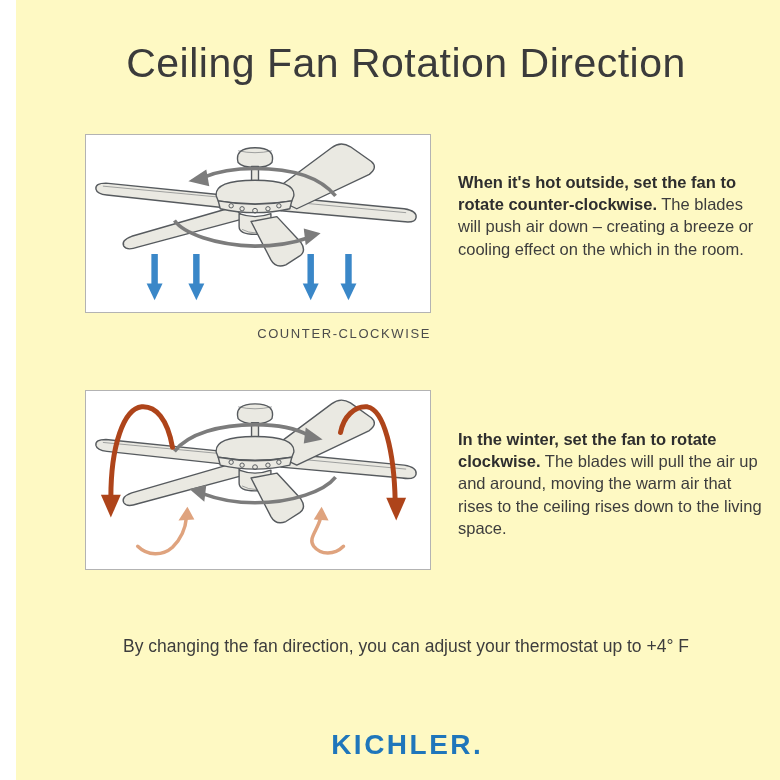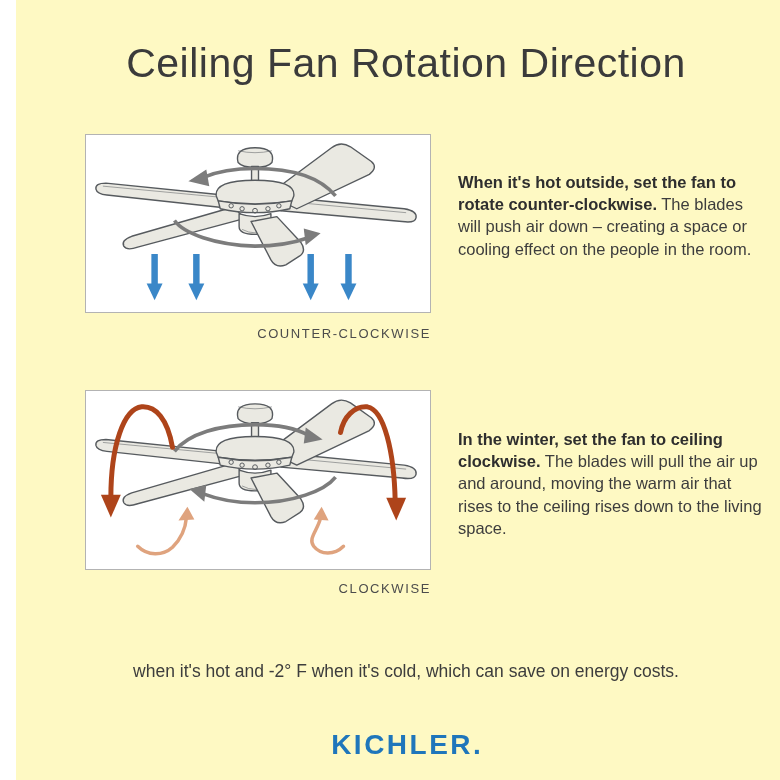--- a/index.html
+++ b/index.html
@@ -115,21 +115,21 @@
         <path class="flow-blue-line" d="M111,121 L111,153"></path>
           <path class="flow-blue-head" d="M103,151 L119,151 L111,168 Z"></path>
         <path class="flow-blue-line" d="M226,121 L226,153"></path>
           <path class="flow-blue-head" d="M218,151 L234,151 L226,168 Z"></path>
         <path class="flow-blue-line" d="M264,121 L264,153"></path>
           <path class="flow-blue-head" d="M256,151 L272,151 L264,168 Z"></path>
       </g>
     </svg>
   </div>
   <div class="caption" id="caption-ccw">COUNTER-CLOCKWISE</div>
-  <p class="desc" id="desc-cooling"><b>When it's hot outside, set the fan to rotate counter-clockwise.</b><span> The blades will push air down – creating a space or cooling effect on the people in the room.</span></p>
+  <p class="desc" id="desc-cooling"><b>When it's hot outside, set the fan to rotate counter-clockwise.</b><span> The blades will push air down – creating a breeze or cooling effect on the which in the room.</span></p>
 
   <div class="diagram-box" id="box-cw">
     <svg viewBox="0 0 346 180" preserveAspectRatio="none">
       <g>
         <path class="blade" d="M138,61 L20,49 Q9,49 10,55 Q11,60 21,61 L139,74 Z"></path>
         <path class="art-line" d="M17,52 L132,63"></path>
         <path class="blade" d="M149,73 L46,103 Q35,107 38,113 Q41,118 52,114 L159,85 Z"></path>
         <path class="blade" d="M197,63 L320,75 Q333,77 332,84 Q331,90 318,88 L196,77 Z"></path>
         <path class="art-line" d="M322,79 L205,68"></path>
         <path class="blade" d="M183,61 L247,13 Q256,6 266,12 L287,27 Q294,33 285,40 L212,75 Z"></path>
@@ -160,25 +160,23 @@
         <path class="warm-dark-head" d="M25,128 L15,105 L35,105 Z"></path>
         <path class="warm-dark" d="M256,42 C259,26 270,15 283,16 C300,19 310,62 311,112"></path>
         <path class="warm-dark-head" d="M312,131 L302,108 L322,108 Z"></path>
         <path class="warm-light" d="M52,157 C62,167 77,167 87,158 C96,149 100,140 101,128"></path>
         <path class="warm-light-head" d="M102,117 L93,131 L109,130 Z"></path>
         <path class="warm-light" d="M259,157 C250,166 236,166 229,157 C223,149 233,141 236,128"></path>
         <path class="warm-light-head" d="M237,117 L229,130 L244,131 Z"></path>
       </g>
     </svg>
   </div>
-  <div class="caption" id="caption-cw">CLOCKWISE</div>
-  <p class="desc" id="desc-heating"><b>In the winter, set the fan to ceiling clockwise.</b><span> The blades will pull the air up and around, moving the warm air that rises to the ceiling rises down to the living space.</span></p>
+  <p class="desc" id="desc-heating"><b>In the winter, set the fan to rotate clockwise.</b><span> The blades will pull the air up and around, moving the warm air that rises to the ceiling rises down to the living space.</span></p>
 
   <p class="footer-note">
-    <br>
-    <span>when it's hot and -2° F when it's cold, which can save on energy costs.</span>
+    <span>By changing the fan direction, you can adjust your thermostat up to +4° F</span><br>
   </p>
 
   <div class="brand">
     <span class="brand-text">KICHLER</span><span class="brand-mark">.</span>
   </div>
 
 </div>
 
 </body></html>

